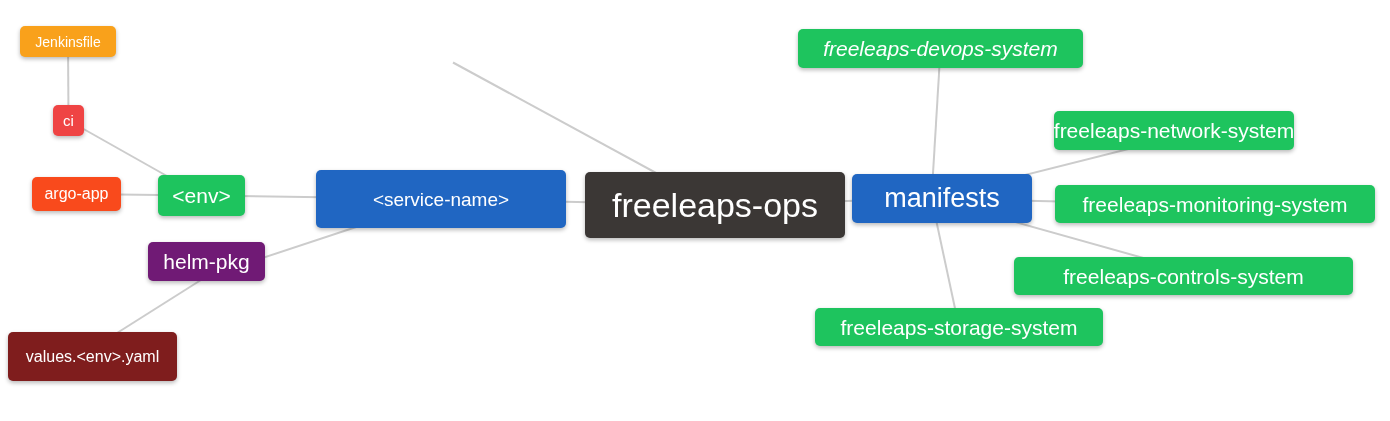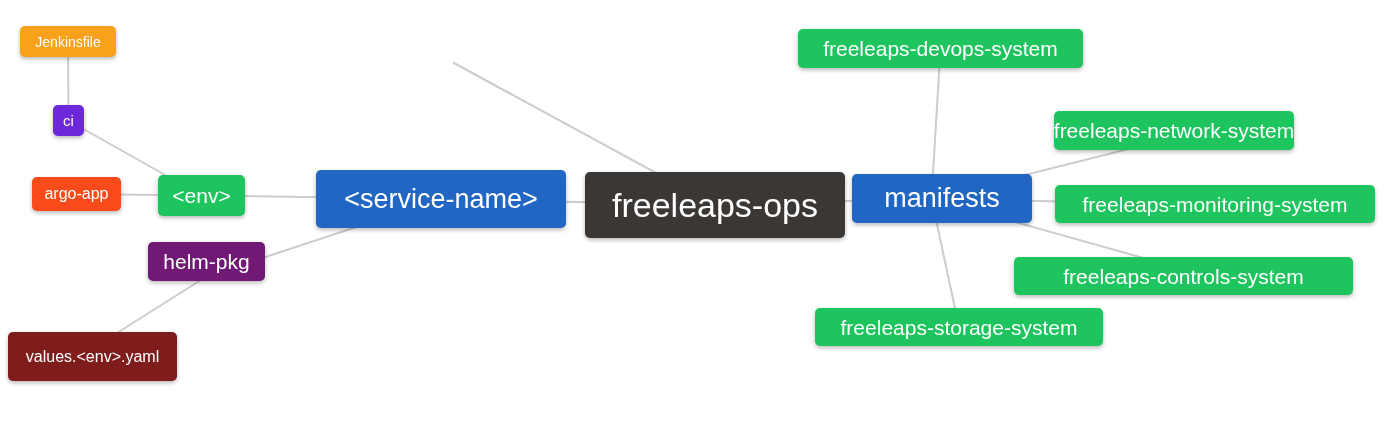--- a/index.html
+++ b/index.html
@@ -55,34 +55,34 @@
       <line x1="715" y1="205" x2="931.5" y2="198.5" stroke="#cccccc" stroke-width="2"></line>
       <line x1="931.5" y1="198.5" x2="940.5" y2="48.5" stroke="#cccccc" stroke-width="2"></line>
       <line x1="931.5" y1="198.5" x2="1202" y2="130.5" stroke="#cccccc" stroke-width="2"></line>
       <line x1="931.5" y1="198.5" x2="1215" y2="205" stroke="#cccccc" stroke-width="2"></line>
       <line x1="931.5" y1="198.5" x2="1207.5" y2="276" stroke="#cccccc" stroke-width="2"></line>
       <line x1="931.5" y1="198.5" x2="959" y2="327" stroke="#cccccc" stroke-width="2"></line>
     </svg>
 
   <div class="node" style="left: 20px; top: 26px; width: 96px; height: 31px; font-size: 14px; background: rgb(249, 161, 27); text-align: right;">Jenkinsfile</div>
 
-  <div class="node" style="left: 53px; top: 105px; width: 31px; height: 31px; font-size: 15px; background: #6d28d9;">ci</div>
+  <div class="node" style="left: 53px; top: 105px; width: 31px; height: 31px; font-size: 15px; background: #ef4444;">ci</div>
 
   <div class="node" style="left: 158px; top: 175px; width: 87px; height: 41px; font-size: 21px; background: rgb(30, 196, 94);">&lt;env&gt;</div>
 
   <div class="node" style="left: 32px; top: 177px; width: 89px; height: 34px; font-size: 16px; background: rgb(249, 74, 28);">argo-app</div>
 
-  <div class="node" style="left: 316px; top: 170px; width: 250px; height: 58px; font-size: 27px; background: rgb(32, 102, 194);">&lt;service-name&gt;</div>
+  <div class="node" style="left: 316px; top: 170px; width: 250px; height: 58px; font-size: 19px; background: rgb(32, 102, 194);">&lt;service-name&gt;</div>
 
 
   <div class="node" style="left: 585px; top: 172px; width: 260px; height: 66px; font-size: 34px; background: rgb(59, 55, 53);">freeleaps-ops</div>
 
   <div class="node" style="left: 852px; top: 174px; width: 180px; height: 49px; font-size: 27px; background: rgb(32, 102, 194);">manifests</div>
 
-  <div class="node" style="left: 798px; top: 29px; width: 285px; height: 39px; font-size: 21px; background: rgb(30, 196, 94);">freeleaps-devops-system</div>
+  <div class="node" style="left: 798px; top: 29px; width: 285px; height: 39px; font-size: 21px; background: rgb(30, 196, 94); font-style: italic;">freeleaps-devops-system</div>
 
   <div class="node" style="left: 1054px; top: 111px; width: 240px; height: 39px; font-size: 21px; background: rgb(30, 196, 94);">freeleaps-network-system</div>
 
   <div class="node" style="left: 1055px; top: 185px; width: 320px; height: 38px; font-size: 21px; background: rgb(30, 196, 94);">freeleaps-monitoring-system</div>
 
   <div class="node" style="left: 1014px; top: 257px; width: 339px; height: 38px; font-size: 21px; background: rgb(30, 196, 94);">freeleaps-controls-system</div>
 
   <div class="node" style="left: 815px; top: 308px; width: 288px; height: 38px; font-size: 21px; background: rgb(30, 196, 94);">freeleaps-storage-system</div>
 
   <div class="node" style="left: 148px; top: 242px; width: 117px; height: 39px; font-size: 21px; background: #701a75;">helm-pkg</div>

